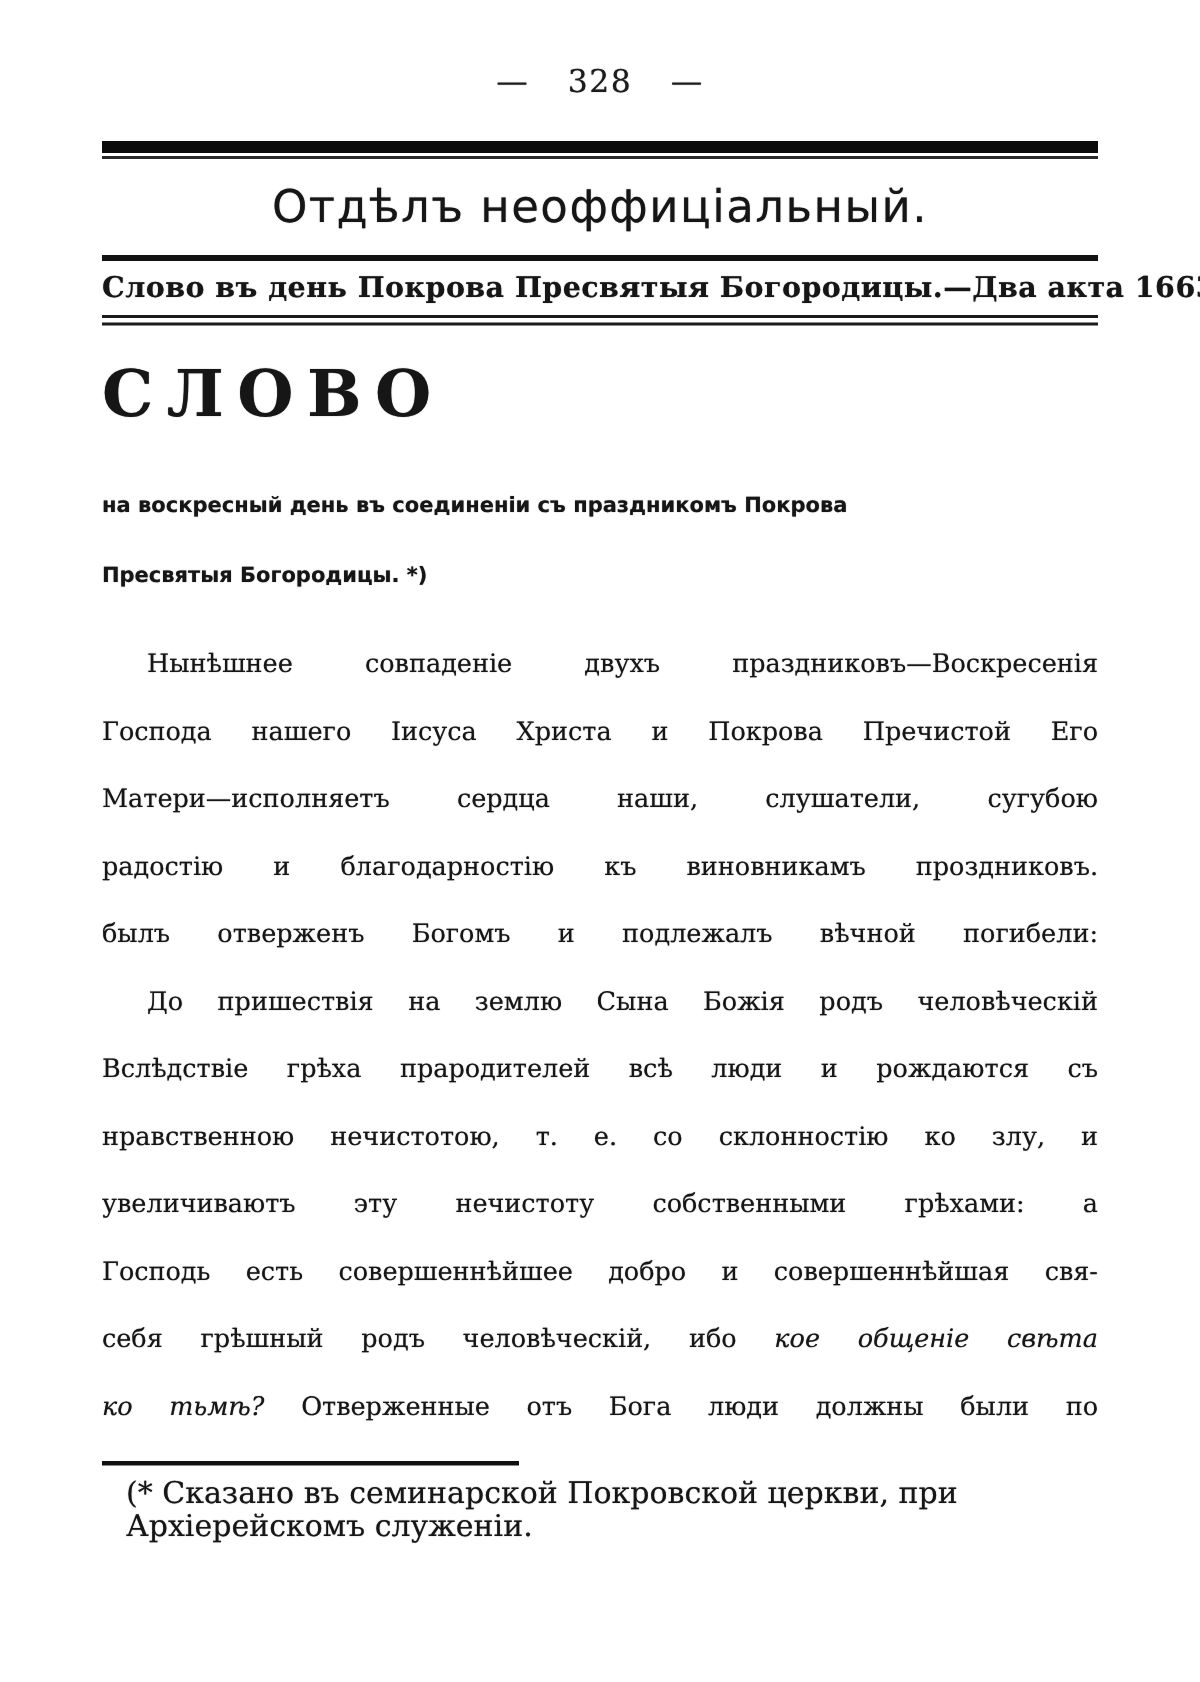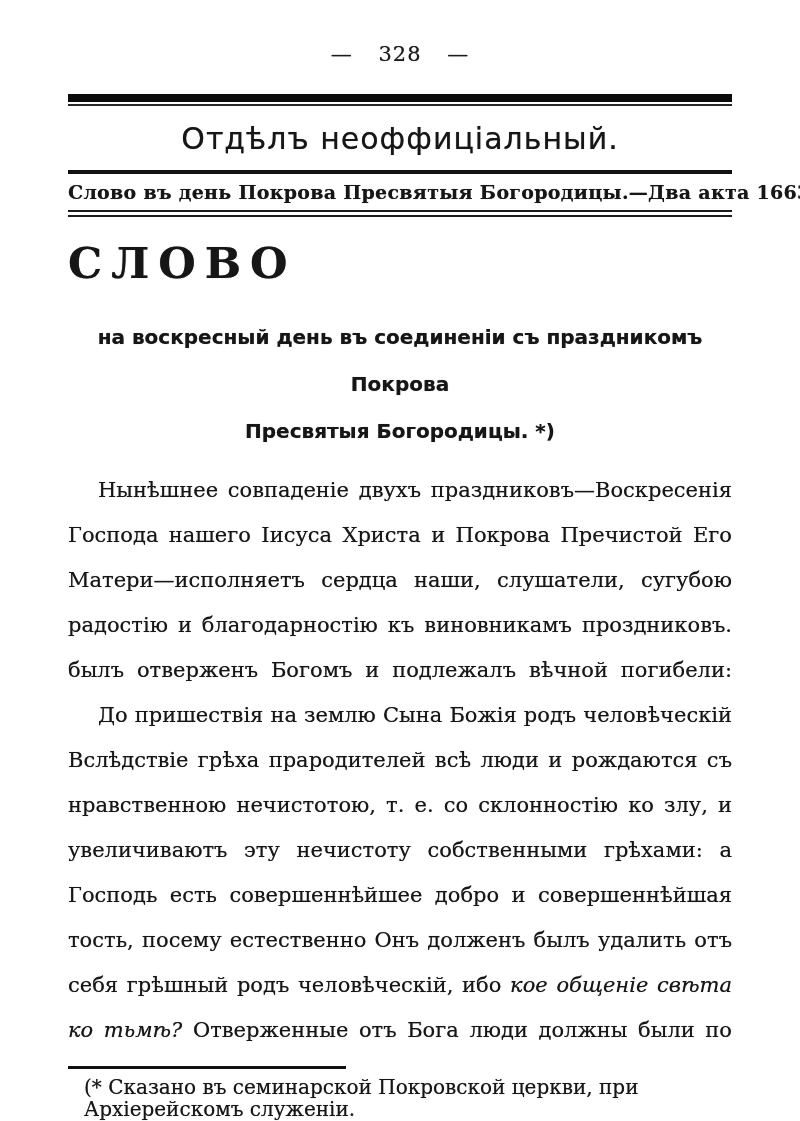--- a/index.html
+++ b/index.html
@@ -65,29 +65,28 @@
     text-align: left;
     font-size: 43px;
     font-weight: bold;
     letter-spacing: 9px;
     margin-top: 21px;
     line-height: 50px;
   }
   .article-subtitle {
     font-family: "DejaVu Sans", sans-serif;
     font-weight: bold;
-    font-size: 20px;
-    text-align: center;
+    font-size: 14px;
     margin-top: 26px;
     line-height: 47px;
   }
 
   .body-text {
     margin-top: 13px;
-    font-size: 21px;
+    font-size: 17px;
   }
   .line {
     line-height: 45px;
     height: 45px;
     text-align: justify;
     text-align-last: justify;
     overflow: hidden;
   }
   .line.indent { text-indent: 30px; }
   .line .it { font-style: italic; }
@@ -139,21 +138,20 @@
         <div class="line"><span>Матери—исполняетъ сердца наши, слушатели, сугубою</span></div>
         <div class="line"><span>радостію и благодарностію къ виновникамъ проздниковъ.</span></div>
       </div>
       <div class="paragraph">
         <div class="line"><span>былъ отверженъ Богомъ и подлежалъ вѣчной погибели:</span></div>
         <div class="line indent"><span>До пришествія на землю Сына Божія родъ человѣческій</span></div>
         <div class="line"><span>Вслѣдствіе грѣха прародителей всѣ люди и рождаются съ</span></div>
         <div class="line"><span>нравственною нечистотою, т. е. со склонностію ко злу, и</span></div>
         <div class="line"><span>увеличиваютъ эту нечистоту собственными грѣхами: а</span></div>
         <div class="line"><span>Господь есть совершеннѣйшее добро и совершеннѣйшая свя-</span></div>
-        <div class="line"><span>тость, посему естественно Онъ долженъ былъ удалить отъ</span></div>
         <div class="line"><span>себя грѣшный родъ человѣческій, ибо </span><span class="it">кое общеніе свѣта</span></div>
         <div class="line"><span class="it">ко тьмѣ?</span><span> Отверженные отъ Бога люди должны были по</span></div>
       </div>
     </div>
 
   <div class="footnote-divider"></div>
 
   <div class="footnote-text">(* Сказано въ семинарской Покровской церкви, при Архіерейскомъ служеніи.</div>
 
 </div>

